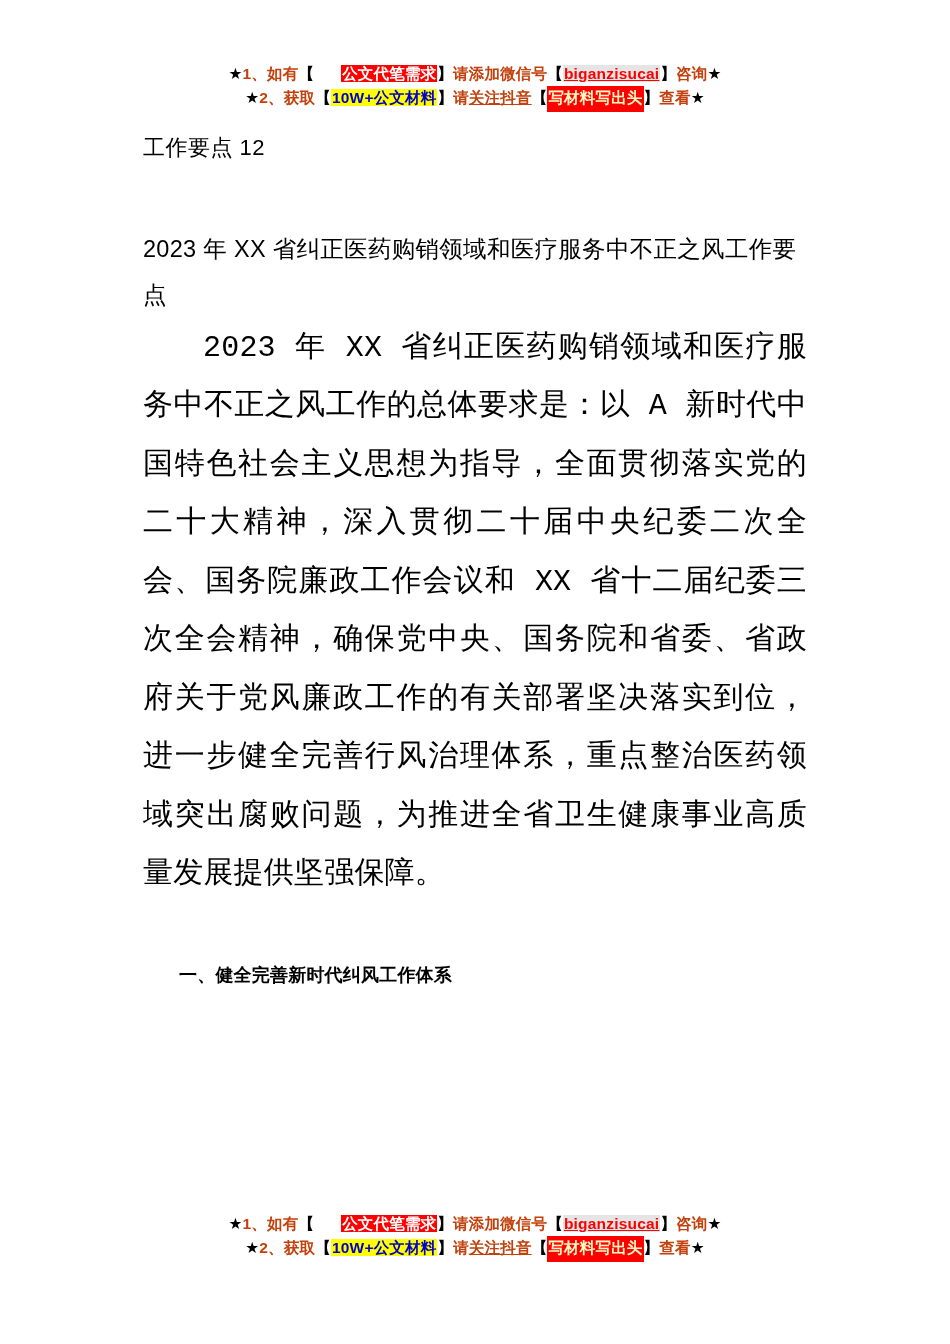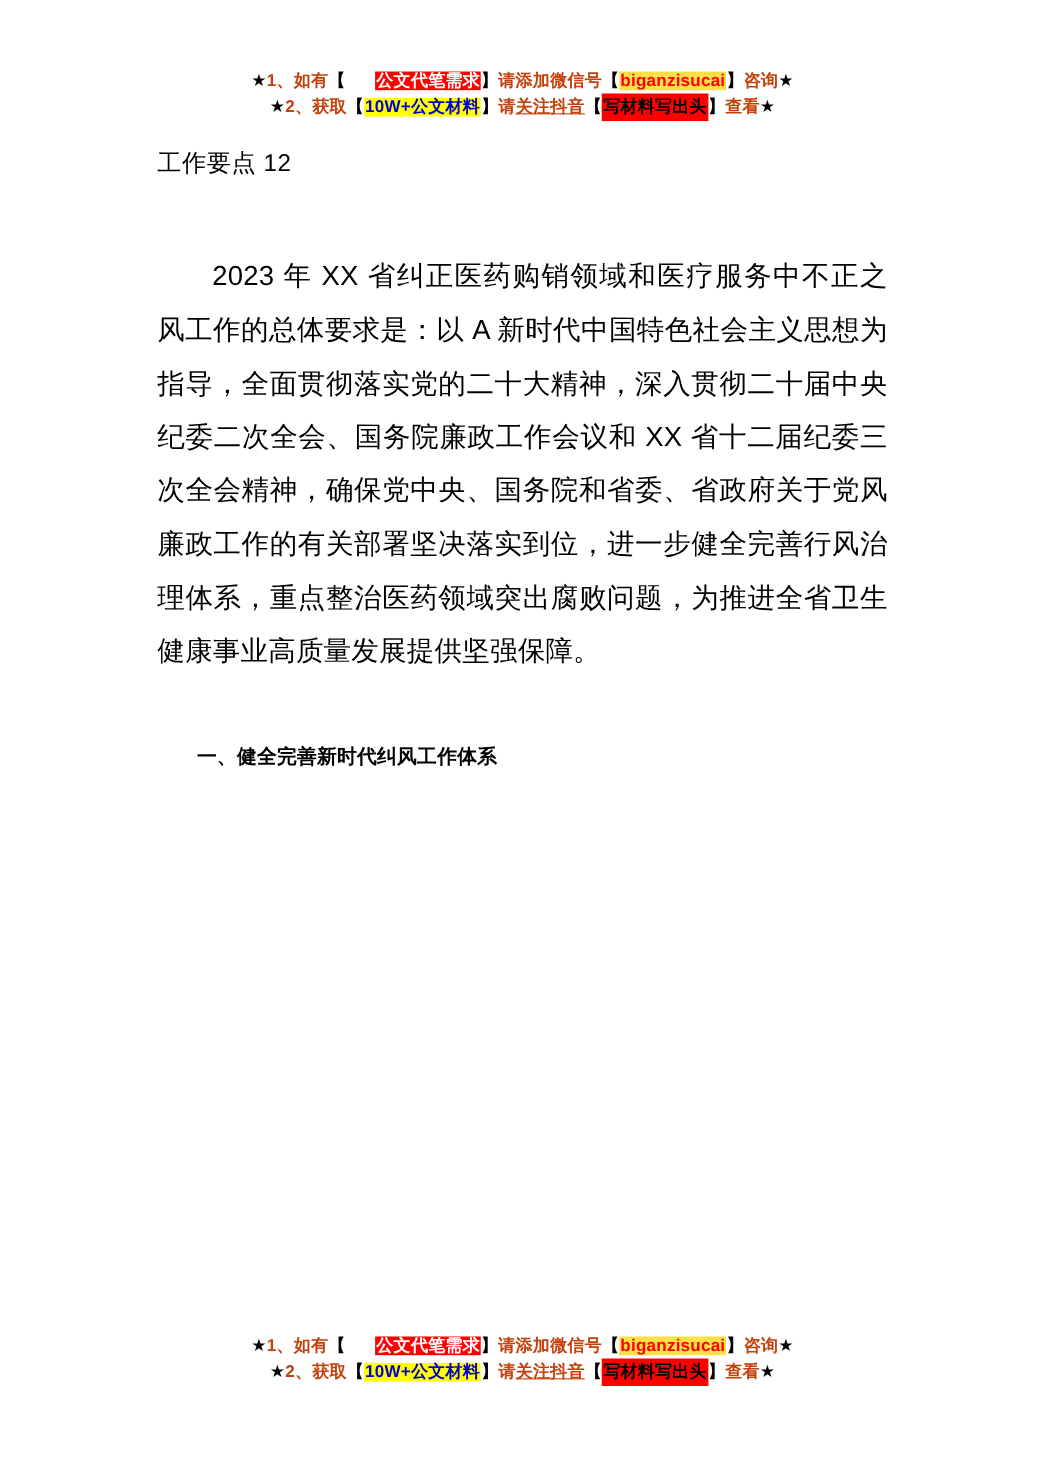--- a/index.html
+++ b/index.html
@@ -54,33 +54,35 @@
   .promo .brk {
     color: #000000;
   }
   .hl-red {
     background: #ff0000;
     color: #ffffff;
     padding: 0 1px;
     margin-left: 27px;
   }
   .hl-yellow-red {
-    background: #fde047;
+    background: #e5e5e5;
     color: #ff0000;
     padding: 0 1px;
+    text-decoration: underline;
   }
   .hl-yellow-blue {
     background: #ffff00;
     color: #0000cc;
     padding: 0 1px;
   }
   .hl-red-yellowtext {
     background: #ff0000;
-    color: #000000;
+    color: #fef9c3;
     padding: 4px 1px;
+    font-family: Liberation Mono, monospace;
   }
 
   
   .doc {
     position: absolute;
     left: 143px;
     right: 143px;
     top: 130px;
   }
   .doc-label {
@@ -90,26 +92,27 @@
     letter-spacing: 0.5px;
   }
   .spacer-1 { height: 62px; }
   .title {
     font-size: 23.5px;
     line-height: 1.95;
     margin: 0;
     letter-spacing: 0.3px;
   }
   .para {
-    font-size: 25px;
+    font-size: 30px;
     line-height: 1.95;
     margin: 0;
     text-indent: 2em;
     letter-spacing: 0.2px;
     text-align: justify;
+    font-family: Liberation Mono, monospace;
   }
   .gap-sm { height: 34px; }
   .gap-md { height: 54px; }
   .heading {
     font-size: 18px;
     line-height: 1.95;
     margin: 0;
     text-indent: 2em;
     font-weight: bold;
     letter-spacing: 0.2px;
@@ -127,20 +130,21 @@
     <div class="promo-line">
       <span class="star">★</span><span class="plain">2、获取</span><span class="brk">【</span><span class="hl-yellow-blue">10W+公文材料</span><span class="brk">】</span><span class="plain">请</span><span class="plain" style="text-decoration: underline;">关注抖音</span><span class="brk">【</span><span class="hl-red-yellowtext">写材料写出头</span><span class="brk">】</span><span class="plain">查看</span><span class="star">★</span>
     </div>
   </div>
 
   <div class="doc">
     <p class="doc-label">工作要点 12</p>
 
     <div class="spacer-1"></div>
 
+    <p class="title">2023 年 XX 省纠正医药购销领域和医疗服务中不正之风工作要点</p>
 
     <p class="para">2023 年 XX 省纠正医药购销领域和医疗服务中不正之风工作的总体要求是：以 A 新时代中国特色社会主义思想为指导，全面贯彻落实党的二十大精神，深入贯彻二十届中央纪委二次全会、国务院廉政工作会议和 XX 省十二届纪委三次全会精神，确保党中央、国务院和省委、省政府关于党风廉政工作的有关部署坚决落实到位，进一步健全完善行风治理体系，重点整治医药领域突出腐败问题，为推进全省卫生健康事业高质量发展提供坚强保障。</p>
 
     <div class="gap-md"></div>
 
     <p class="heading">一、健全完善新时代纠风工作体系</p>
 
     <div class="gap-sm"></div>
 
   </div>

